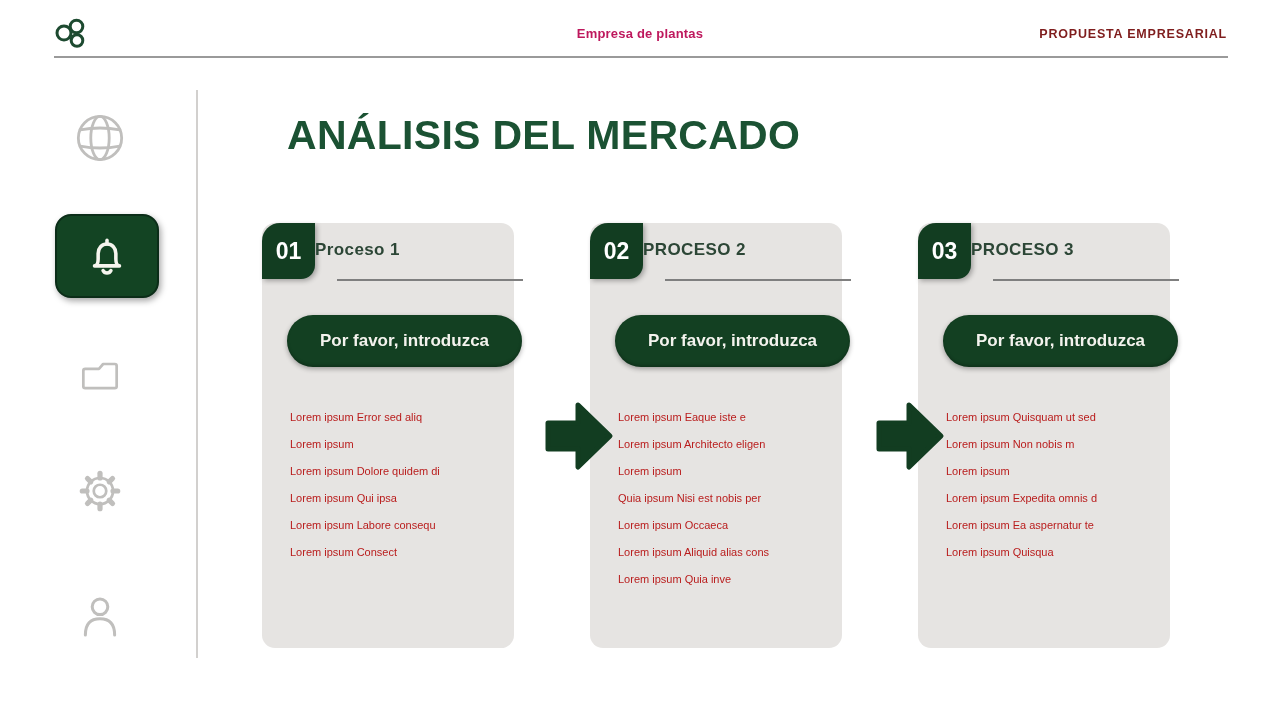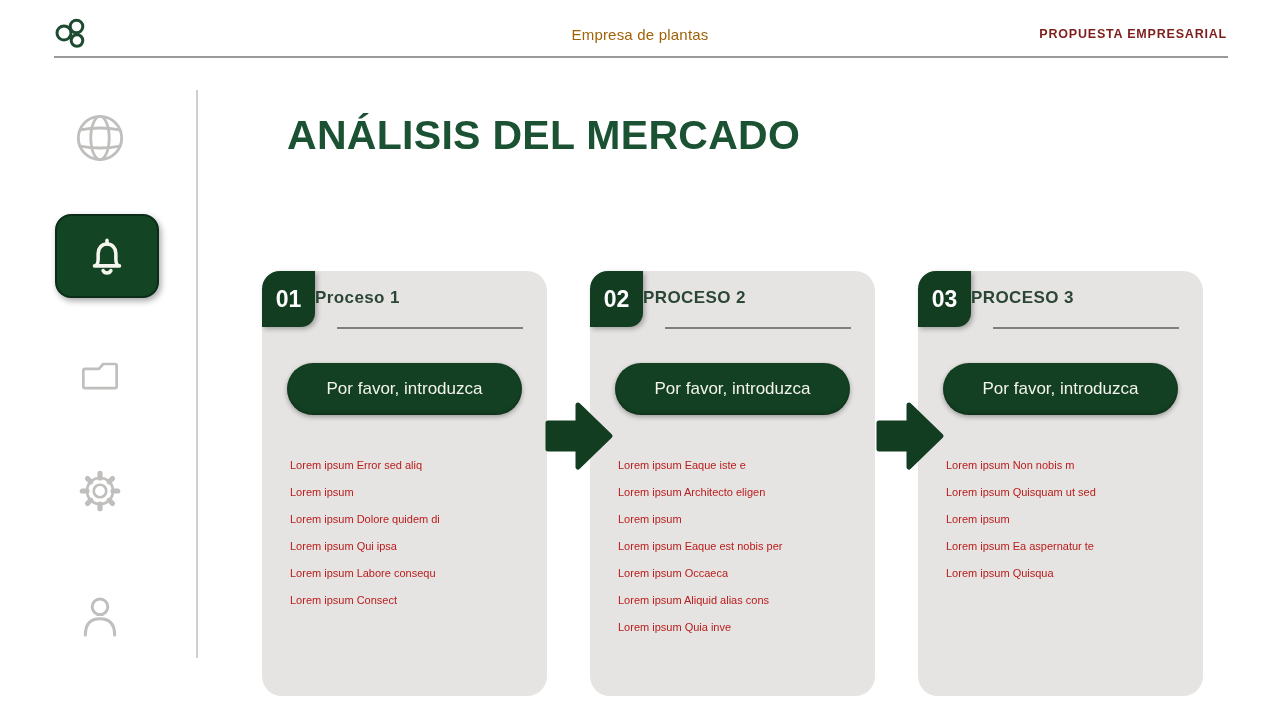--- a/index.html
+++ b/index.html
@@ -9,21 +9,21 @@
     background:#ffffff;
     position:relative;
     overflow:hidden;
   }
   .stage { position:absolute; inset:0; width:1280px; height:720px; }
 
   
   .logo { position:absolute; left:53px; top:16px; width:36px; height:36px; }
   .header-center {
     position:absolute; left:0; right:0; top:26px; text-align:center;
-    font-size:15px; font-weight:400; color:#a16207; letter-spacing:.2px;
+    font-size:13px; font-weight:700; color:#be185d; letter-spacing:.2px;
   }
   .header-right {
     position:absolute; right:53px; top:27px; text-align:right;
     font-size:12.5px; font-weight:700; color:#7f1d1d; letter-spacing:.8px;
   }
   .header-rule {
     position:absolute; left:54px; top:56px; width:1174px; height:2px;
     background:#9a9a9a;
   }
 
@@ -45,22 +45,22 @@
   }
   .bell-button svg { width:50px; height:50px; }
 
   
   .page-title {
     position:absolute; left:262px; top:112px;
     font-size:41px; font-weight:700; color:#1b5233; letter-spacing:.3px;margin-left:25px;
   }
 
   .card {
-    position:absolute; top:223px; width:285px; height:425px;
-    background:#e6e4e2; border-radius:20px;margin-top:48px;
+    position:absolute; top:223px; width:252px; height:425px;
+    background:#e6e4e2; border-radius:13px;
   }
   .card-1 { left:262px; } .card-2 { left:590px; } .card-3 { left:918px; }
 
   .badge {
     position:absolute; left:0; top:0; width:53px; height:56px;
     background:#123d21; border-radius:18px 0 14px 0;
     display:flex; align-items:center; justify-content:center;
     color:#ffffff; font-size:23px; font-weight:700;
     box-shadow:2px 2px 5px rgba(0,0,0,.3);
   }
@@ -68,21 +68,21 @@
     position:absolute; left:53px; right:0; top:17px; text-align:left;
     font-size:17px; font-weight:700; color:#2c4636; letter-spacing:.4px;
   }
   .card-underline {
     position:absolute; left:75px; top:56px; width:186px; height:1.5px;
     background:#7f7f7f;
   }
   .card-button {
     position:absolute; left:25px; top:92px; width:235px; height:52px;
     background:#134022; border:none; border-radius:26px; cursor:pointer;
-    color:#f4f3ee; font-size:17px; font-weight:400;
+    color:#f4f3ee; font-size:17px; font-weight:700;
     font-family:"Liberation Sans", sans-serif;
     box-shadow:0 2px 5px rgba(0,0,0,.32), inset 0 -2px 3px rgba(0,0,0,.22);
   }
   .card-list {
     position:absolute; left:28px; right:8px; top:181px;
     list-style:none; font-size:11px; color:#b91c1c; line-height:27px;
   }
 
   .flow-arrow { position:absolute; top:400px; width:70px; height:72px; z-index:5; }
   .arrow-1 { left:544px; } .arrow-2 { left:875px; }
@@ -161,36 +161,37 @@
 
   <div class="card card-2">
     <div class="badge">02</div>
     <div class="card-title">PROCESO 2</div>
     <div class="card-underline"></div>
     <button class="card-button">Por favor, introduzca</button>
     <ul class="card-list">
       <li>Lorem ipsum Eaque iste e</li>
       <li>Lorem ipsum Architecto eligen</li>
       <li>Lorem ipsum</li>
-      <li>Lorem ipsum Eaque est nobis per</li>
+      <li>Quia ipsum Nisi est nobis per</li>
       <li>Lorem ipsum Occaeca</li>
       <li>Lorem ipsum Aliquid alias cons</li>
       <li>Lorem ipsum Quia inve</li>
     </ul>
   </div>
 
   <div class="card card-3">
     <div class="badge">03</div>
     <div class="card-title">PROCESO 3</div>
     <div class="card-underline"></div>
     <button class="card-button">Por favor, introduzca</button>
     <ul class="card-list">
+      <li>Lorem ipsum Quisquam ut sed</li>
       <li>Lorem ipsum Non nobis m</li>
-      <li>Lorem ipsum Quisquam ut sed</li>
       <li>Lorem ipsum</li>
+      <li>Lorem ipsum Expedita omnis d</li>
       <li>Lorem ipsum Ea aspernatur te</li>
       <li>Lorem ipsum Quisqua</li>
     </ul>
   </div>
 
   <svg class="flow-arrow arrow-1" viewBox="0 0 70 72">
     <path d="M4,23 H34 V5 L66,36 L34,67 V49 H4 Z" fill="#123d21" stroke="#123d21" stroke-width="5" stroke-linejoin="round"></path>
   </svg>
   <svg class="flow-arrow arrow-2" viewBox="0 0 70 72">
     <path d="M4,23 H34 V5 L66,36 L34,67 V49 H4 Z" fill="#123d21" stroke="#123d21" stroke-width="5" stroke-linejoin="round"></path>

